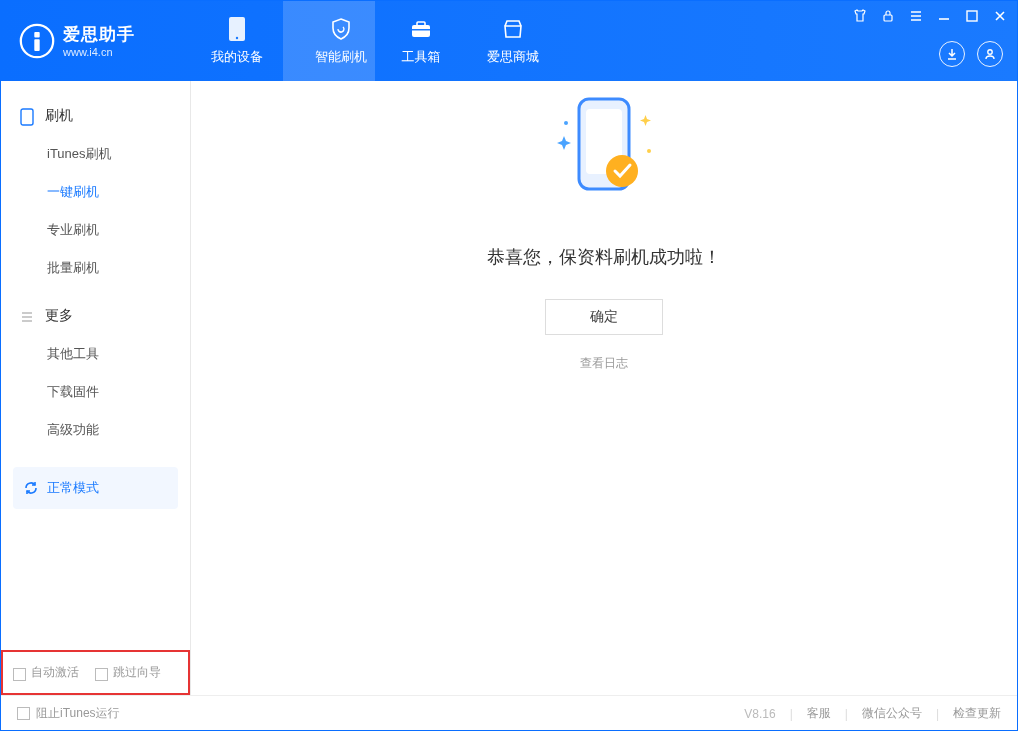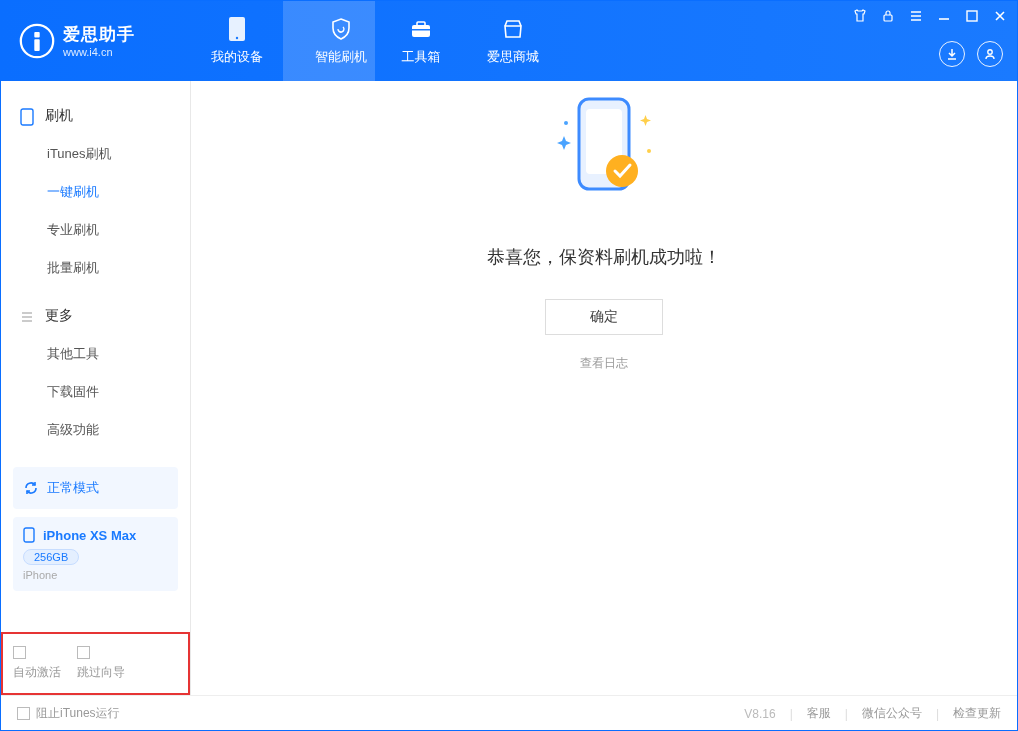--- a/index.html
+++ b/index.html
@@ -31,21 +31,21 @@
     .side-item.active { color: #1a7aff; }
 
     .device-block { margin: 18px 12px 0 12px; }
     .device-card { background: #f2f7ff; border-radius: 4px; padding: 12px 10px; display: flex; align-items: center; gap: 8px; font-size: 13px; color: #1a7aff; margin-bottom: 8px; }
     .device-card2 { background: #f2f7ff; border-radius: 4px; padding: 10px 10px; font-size: 13px; }
     .device-name { color: #1a7aff; font-weight: 600; display: flex; align-items: center; gap: 8px; }
     .storage-badge { display: inline-block; background: #e4efff; color: #1a7aff; border: 1px solid #c7ddff; border-radius: 10px; font-size: 11px; padding: 1px 10px; margin-top: 6px; }
     .device-type { font-size: 11px; color: #aaa; margin-top: 4px; }
 
     .checkbox-row { position: absolute; bottom: 0; left: 0; right: 0; border: 2px solid #e63434; padding: 12px 10px; display: flex; gap: 16px; font-size: 12px; color: #999; }
-    .checkbox-row label { display: flex; align-items: flex-start; gap: 5px; cursor: pointer; flex-direction: column; }
+    .checkbox-row label { display: flex; align-items: flex-end; gap: 5px; cursor: pointer; }
     .cbx { width: 13px; height: 13px; border: 1px solid #bbb; display: inline-block; }
 
     .main { flex: 1; display: flex; flex-direction: column; align-items: center; position: relative; }
     .success-illus { width: 140px; height: 140px; position: relative; margin-bottom: 24px; }
     .success-msg { font-size: 18px; color: #333; margin-bottom: 30px; }
     .ok-btn { border: 1px solid #ddd; padding: 8px 44px; font-size: 14px; color: #444; background: #fff; cursor: pointer; margin-bottom: 20px; }
     .view-log { font-size: 12px; color: #999; cursor: pointer; }
 
     .footer { height: 36px; border-top: 1px solid #eee; display: flex; align-items: center; padding: 0 16px; font-size: 12px; color: #999; }
     .footer .left { display: flex; align-items: center; gap: 6px; cursor: pointer; }
@@ -184,30 +184,20 @@
     <div class="side-item">下载固件</div>
     <div class="side-item">高级功能</div>
 
     <div class="device-block">
       <div class="device-card">
         <svg width="16" height="16" viewBox="0 0 16 16">
             <path d="M3 8a5 5 0 019-3M13 8a5 5 0 01-9 3" fill="none" stroke="#1a7aff" stroke-width="1.6"></path>
             <path d="M12 2v3h-3M4 14v-3h3" fill="none" stroke="#1a7aff" stroke-width="1.6"></path>
           </svg>
         <span>正常模式</span>
-      </div>
-      <div class="device-card2">
-        <div class="device-name">
-          <svg width="12" height="16" viewBox="0 0 12 16">
-              <rect x="1" y="1" width="10" height="14" rx="2" fill="none" stroke="#1a7aff" stroke-width="1.4"></rect>
-            </svg>
-          <span>iPhone XS Max</span>
-        </div>
-        <span class="storage-badge">256GB</span>
-        <div class="device-type">iPhone</div>
       </div>
     </div>
 
     <div class="checkbox-row">
       <label>
           <span class="cbx"></span>
           <span>自动激活</span>
         </label>
       <label>
           <span class="cbx"></span>

